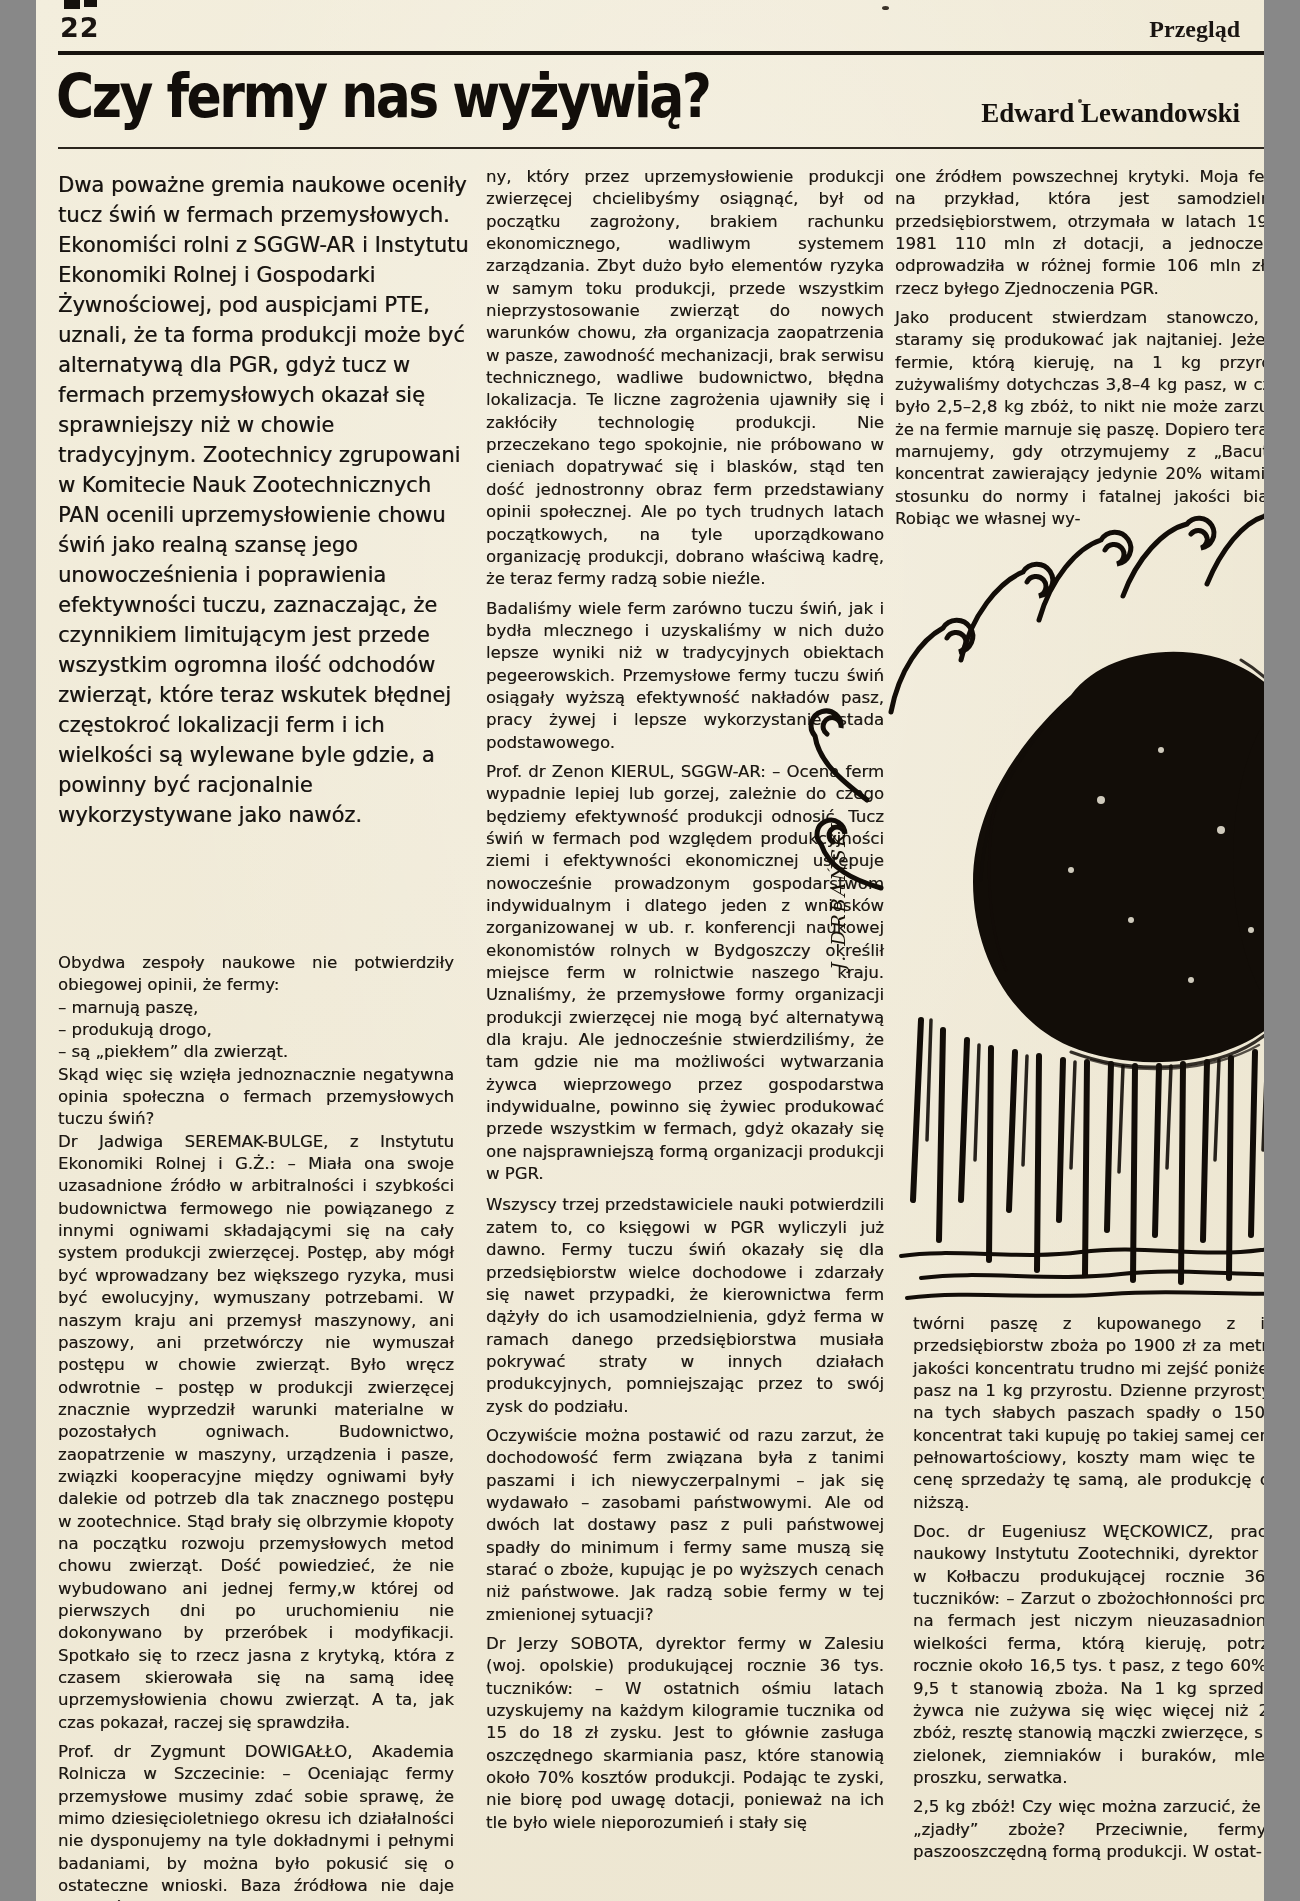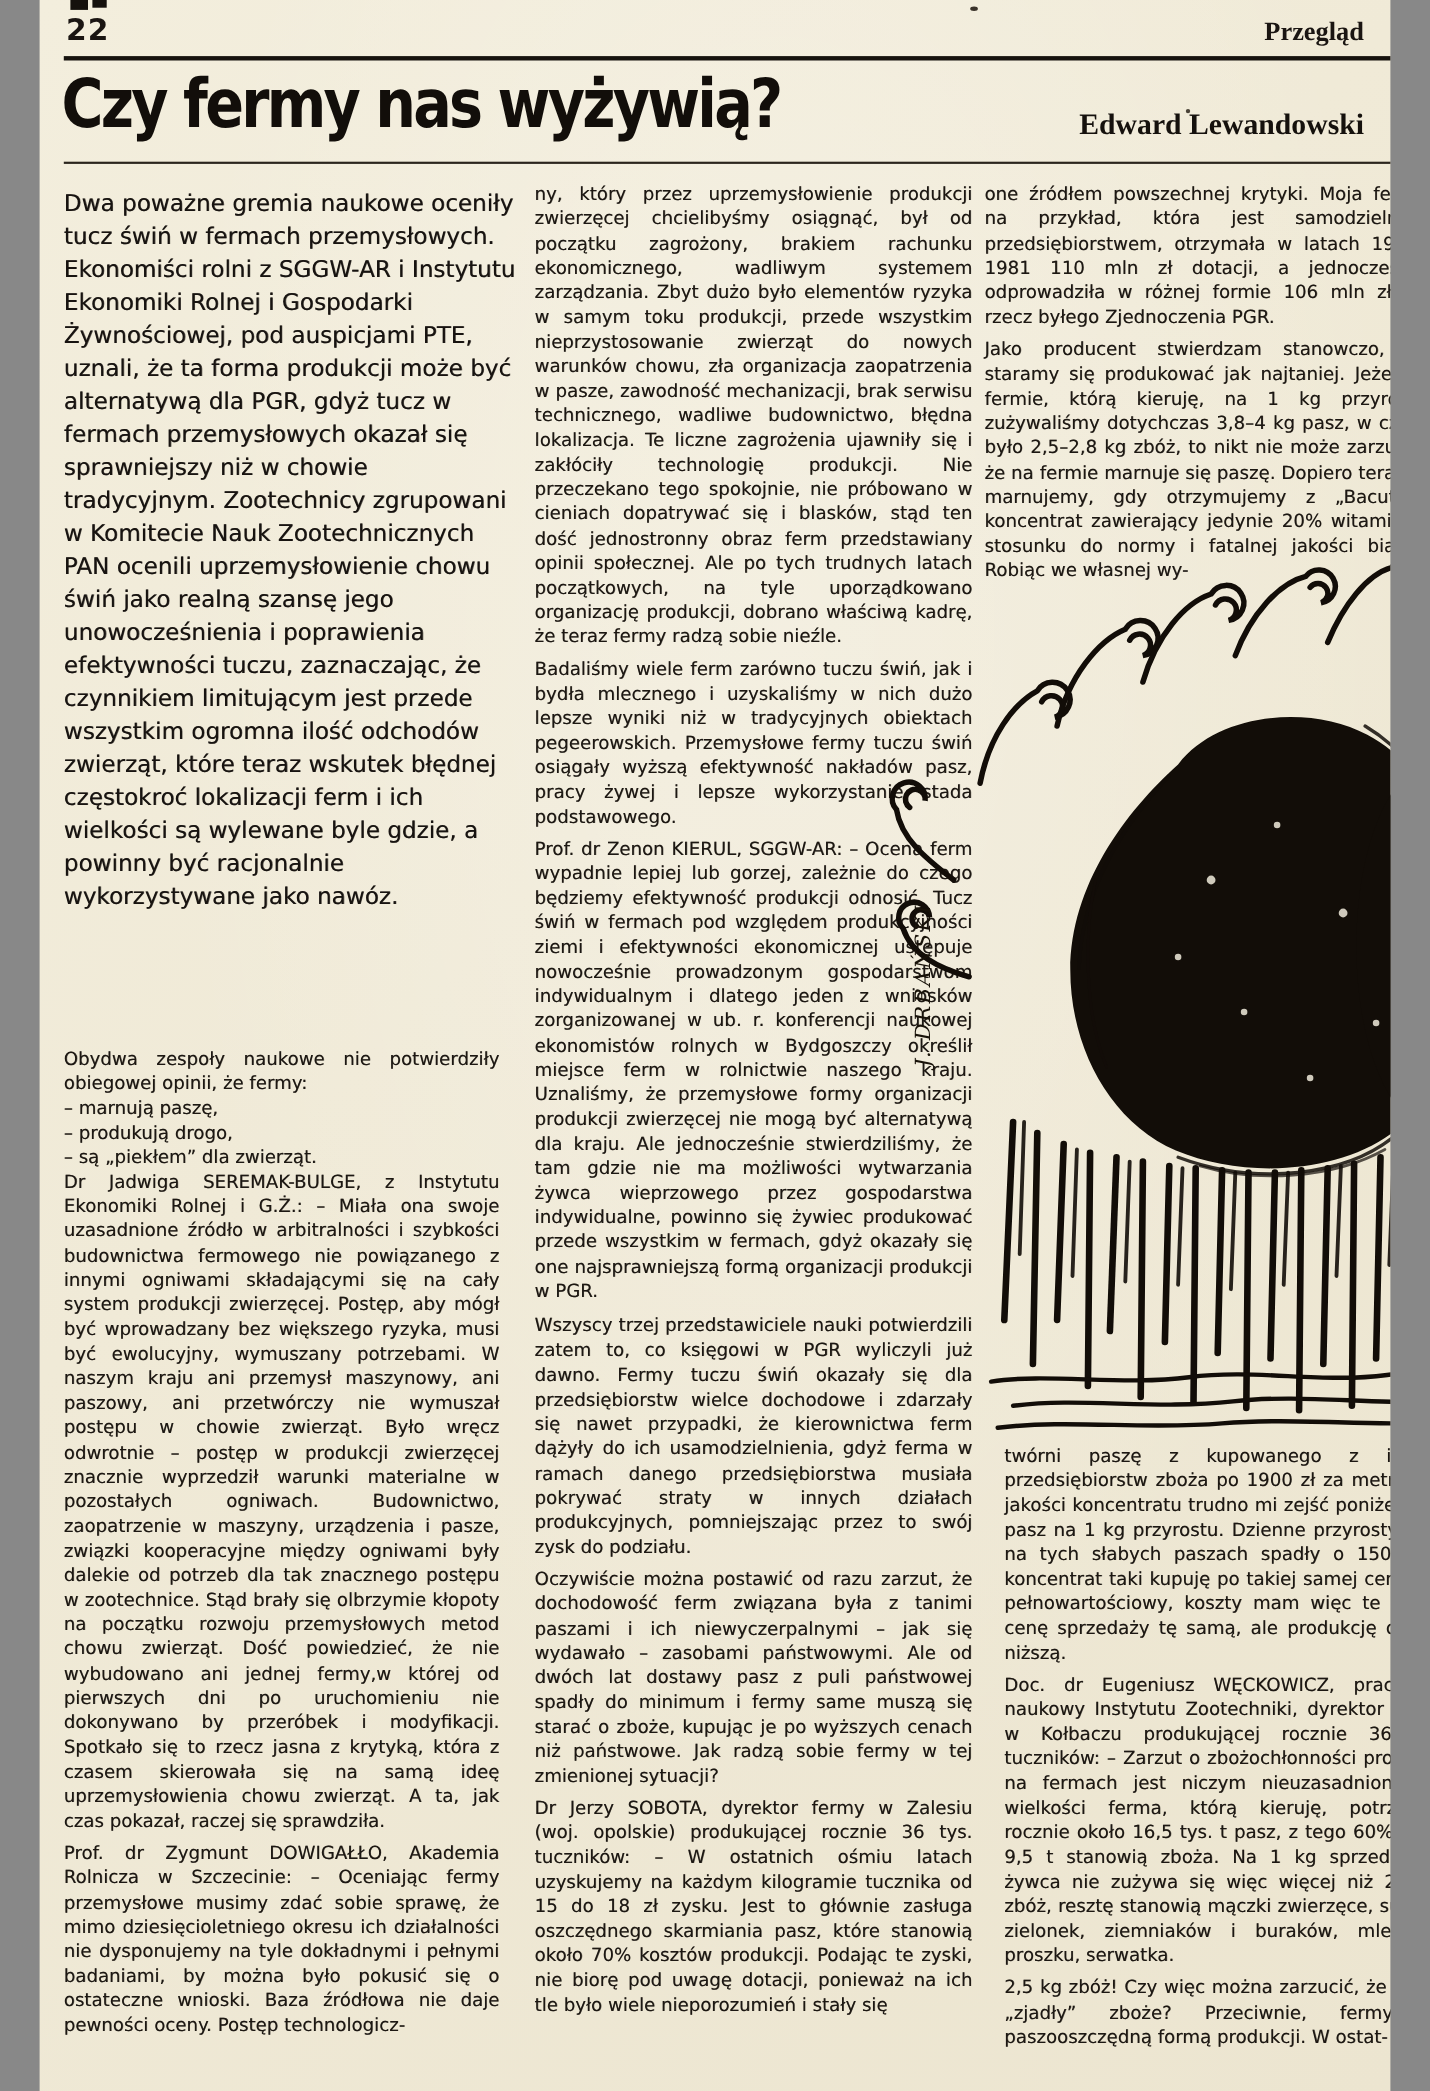--- a/index.html
+++ b/index.html
@@ -90,20 +90,21 @@
 
   <div class="col lead-col">
     <p>Dwa poważne gremia naukowe oceniły tucz świń w fermach przemysłowych. Ekonomiści rolni z SGGW-AR i Instytutu Ekonomiki Rolnej i Gospodarki Żywnościowej, pod auspicjami PTE, uznali, że ta forma produkcji może być alternatywą dla PGR, gdyż tucz w fermach przemysłowych okazał się sprawniejszy niż w chowie tradycyjnym. Zootechnicy zgrupowani w Komitecie Nauk Zootechnicznych PAN ocenili uprzemysłowienie chowu świń jako realną szansę jego unowocześnienia i poprawienia efektywności tuczu, zaznaczając, że czynnikiem limitującym jest przede wszystkim ogromna ilość odchodów zwierząt, które teraz wskutek błędnej częstokroć lokalizacji ferm i ich wielkości są wylewane byle gdzie, a powinny być racjonalnie wykorzystywane jako nawóz.</p>
   </div>
 
   <div class="col body-text col1-body">
     <p class="bullet">Obydwa zespoły naukowe nie potwierdziły obiegowej opinii, że fermy:</p>
     <p class="bullet">– marnują paszę,</p>
     <p class="bullet">– produkują drogo,</p>
     <p class="bullet">– są „piekłem” dla zwierząt.</p>
+    <p class="bullet">Skąd więc się wzięła jednoznacznie negatywna opinia społeczna o fermach przemysłowych tuczu świń?</p>
     <p>Dr Jadwiga SEREMAK-BULGE, z Instytutu Ekonomiki Rolnej i G.Ż.: – Miała ona swoje uzasadnione źródło w arbitralności i szybkości budownictwa fermowego nie powiązanego z innymi ogniwami składającymi się na cały system produkcji zwierzęcej. Postęp, aby mógł być wprowadzany bez większego ryzyka, musi być ewolucyjny, wymuszany potrzebami. W naszym kraju ani przemysł maszynowy, ani paszowy, ani przetwórczy nie wymuszał postępu w chowie zwierząt. Było wręcz odwrotnie – postęp w produkcji zwierzęcej znacznie wyprzedził warunki materialne w pozostałych ogniwach. Budownictwo, zaopatrzenie w maszyny, urządzenia i pasze, związki kooperacyjne między ogniwami były dalekie od potrzeb dla tak znacznego postępu w zootechnice. Stąd brały się olbrzymie kłopoty na początku rozwoju przemysłowych metod chowu zwierząt. Dość powiedzieć, że nie wybudowano ani jednej fermy,w której od pierwszych dni po uruchomieniu nie dokonywano by przeróbek i modyfikacji. Spotkało się to rzecz jasna z krytyką, która z czasem skierowała się na samą ideę uprzemysłowienia chowu zwierząt. A ta, jak czas pokazał, raczej się sprawdziła.</p>
     <p>Prof. dr Zygmunt DOWIGAŁŁO, Akademia Rolnicza w Szczecinie: – Oceniając fermy przemysłowe musimy zdać sobie sprawę, że mimo dziesięcioletniego okresu ich działalności nie dysponujemy na tyle dokładnymi i pełnymi badaniami, by można było pokusić się o ostateczne wnioski. Baza źródłowa nie daje pewności oceny. Postęp technologicz-</p>
   </div>
 
   <div class="col body-text col2-body">
     <p>ny, który przez uprzemysłowienie produkcji zwierzęcej chcielibyśmy osiągnąć, był od początku zagrożony, brakiem rachunku ekonomicznego, wadliwym systemem zarządzania. Zbyt dużo było elementów ryzyka w samym toku produkcji, przede wszystkim nieprzystosowanie zwierząt do nowych warunków chowu, zła organizacja zaopatrzenia w pasze, zawodność mechanizacji, brak serwisu technicznego, wadliwe budownictwo, błędna lokalizacja. Te liczne zagrożenia ujawniły się i zakłóciły technologię produkcji. Nie przeczekano tego spokojnie, nie próbowano w cieniach dopatrywać się i blasków, stąd ten dość jednostronny obraz ferm przedstawiany opinii społecznej. Ale po tych trudnych latach początkowych, na tyle uporządkowano organizację produkcji, dobrano właściwą kadrę, że teraz fermy radzą sobie nieźle.</p>
     <p>Badaliśmy wiele ferm zarówno tuczu świń, jak i bydła mlecznego i uzyskaliśmy w nich dużo lepsze wyniki niż w tradycyjnych obiektach pegeerowskich. Przemysłowe fermy tuczu świń osiągały wyższą efektywność nakładów pasz, pracy żywej i lepsze wykorzystanie stada podstawowego.</p>
     <p>Prof. dr Zenon KIERUL, SGGW-AR: – Ocena ferm wypadnie lepiej lub gorzej, zależnie do czego będziemy efektywność produkcji odnosić. Tucz świń w fermach pod względem produkcyjności ziemi i efektywności ekonomicznej ustępuje nowocześnie prowadzonym gospodarstwom indywidualnym i dlatego jeden z wniosków zorganizowanej w ub. r. konferencji naukowej ekonomistów rolnych w Bydgoszczy określił miejsce ferm w rolnictwie naszego kraju. Uznaliśmy, że przemysłowe formy organizacji produkcji zwierzęcej nie mogą być alternatywą dla kraju. Ale jednocześnie stwierdziliśmy, że tam gdzie nie ma możliwości wytwarzania żywca wieprzowego przez gospodarstwa indywidualne, powinno się żywiec produkować przede wszystkim w fermach, gdyż okazały się one najsprawniejszą formą organizacji produkcji w PGR.</p>
     <p class="gap-top">Wszyscy trzej przedstawiciele nauki potwierdzili zatem to, co księgowi w PGR wyliczyli już dawno. Fermy tuczu świń okazały się dla przedsiębiorstw wielce dochodowe i zdarzały się nawet przypadki, że kierownictwa ferm dążyły do ich usamodzielnienia, gdyż ferma w ramach danego przedsiębiorstwa musiała pokrywać straty w innych działach produkcyjnych, pomniejszając przez to swój zysk do podziału.</p>
     <p>Oczywiście można postawić od razu zarzut, że dochodowość ferm związana była z tanimi paszami i ich niewyczerpalnymi – jak się wydawało – zasobami państwowymi. Ale od dwóch lat dostawy pasz z puli państwowej spadły do minimum i fermy same muszą się starać o zboże, kupując je po wyższych cenach niż państwowe. Jak radzą sobie fermy w tej zmienionej sytuacji?</p>

